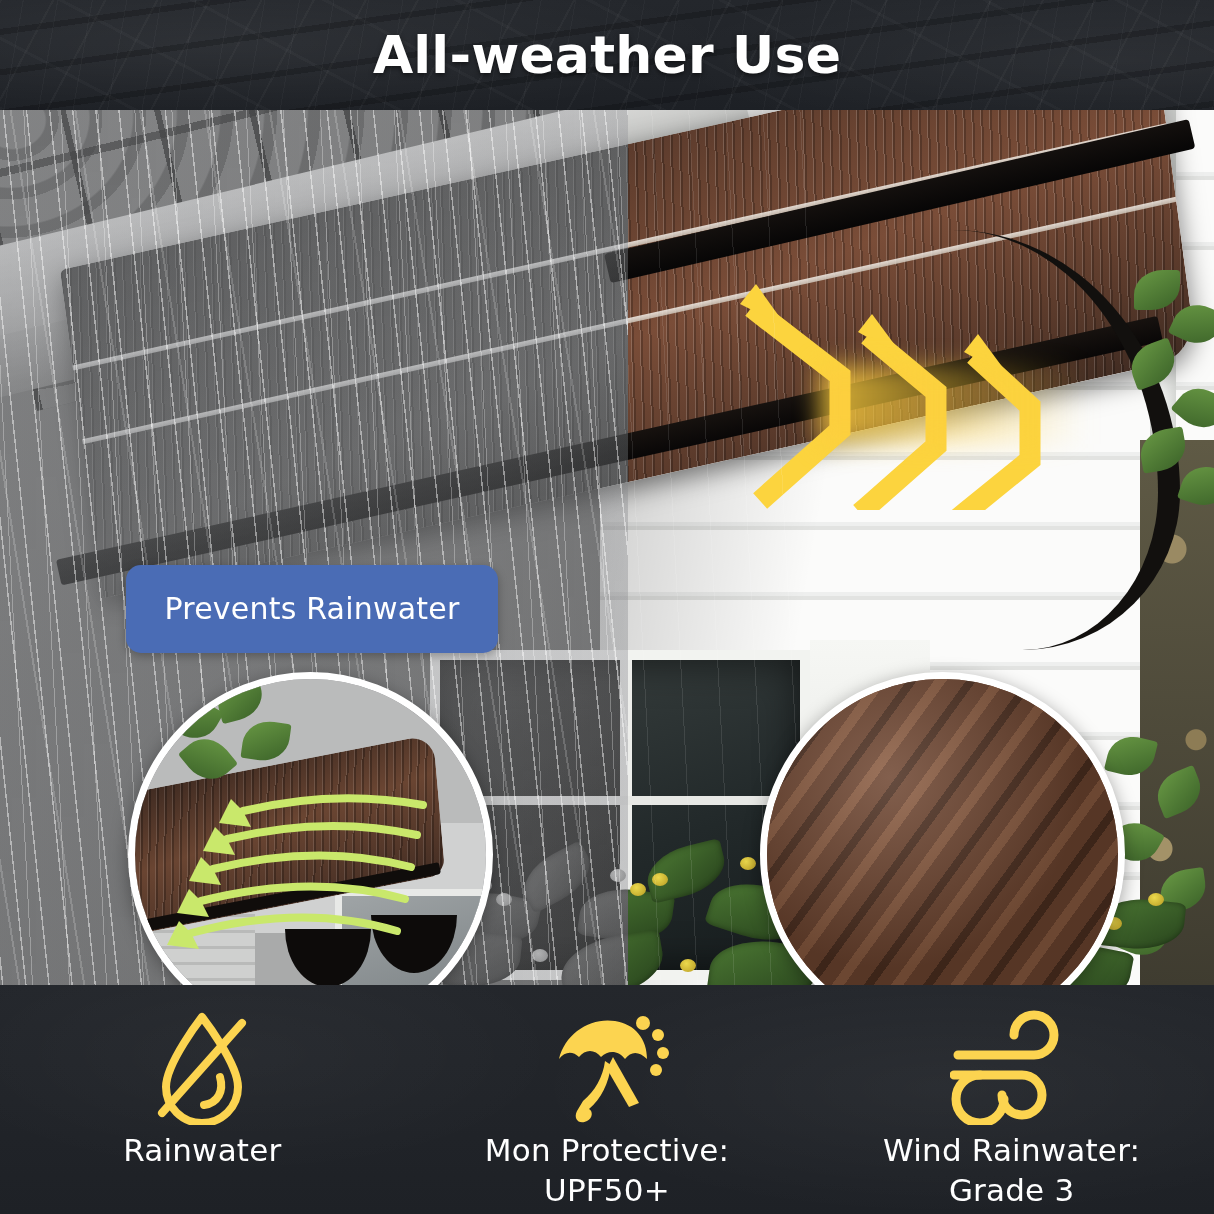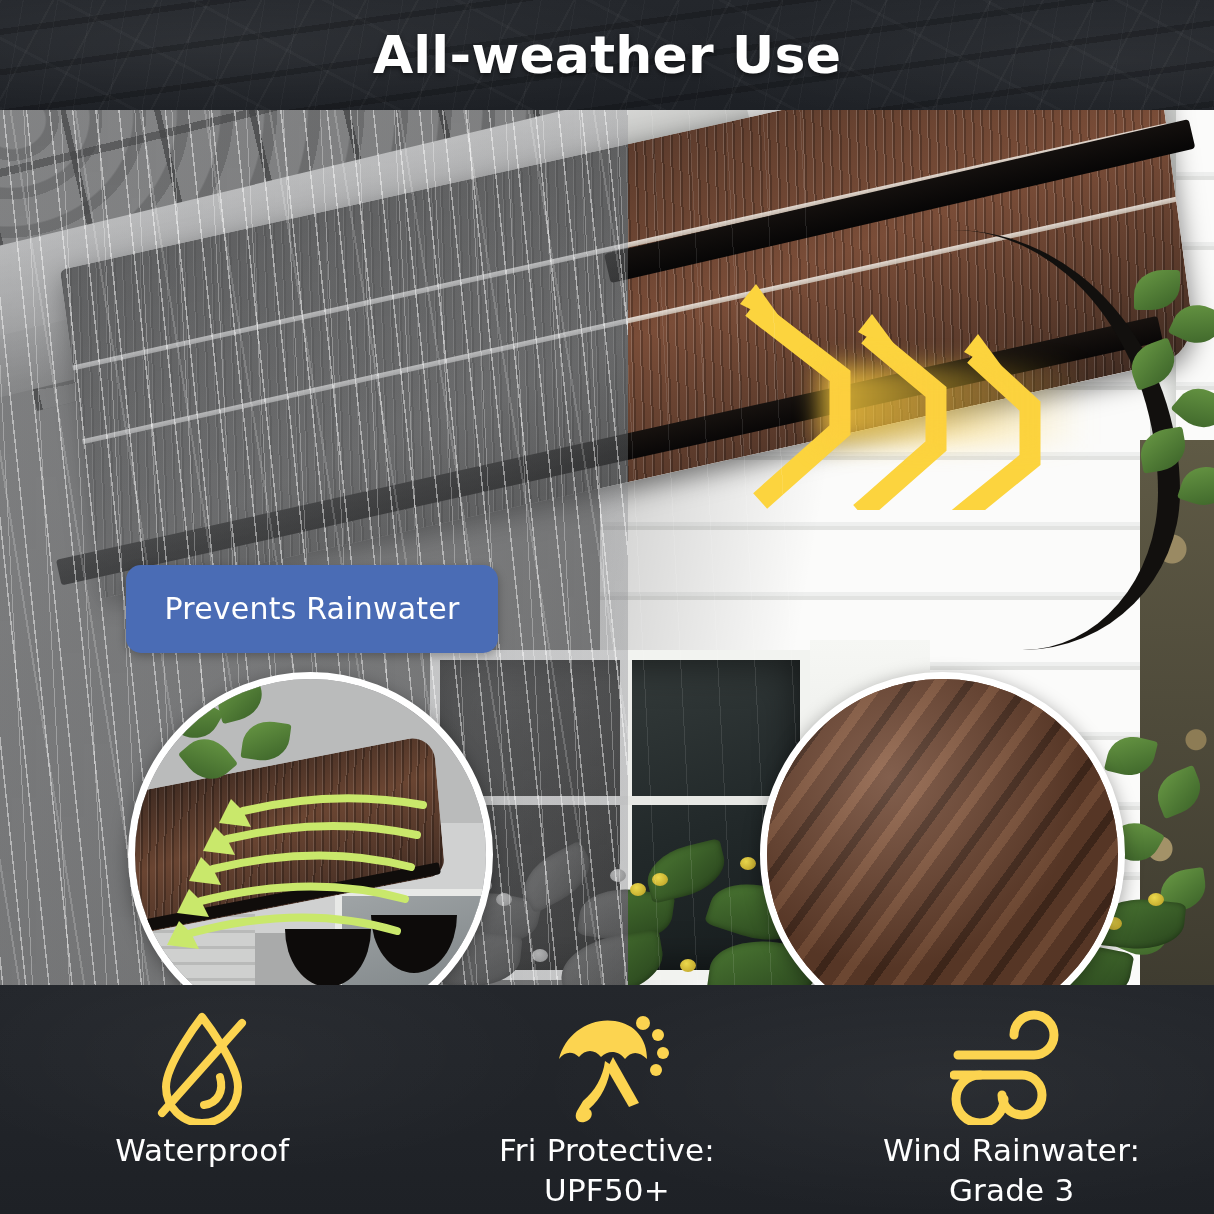--- a/index.html
+++ b/index.html
@@ -465,21 +465,21 @@
       <div class="ico">
         <svg width="112" height="118" viewBox="0 0 112 118">
           <g fill="none" stroke="#fcd450" stroke-width="8" stroke-linecap="round" stroke-linejoin="round">
             <path d="M56 10 C56 10 20 56 20 80 A36 36 0 0 0 92 80 C92 56 56 10 56 10 Z"></path>
             <path d="M74 70 C78 84 72 96 58 98"></path>
             <line x1="96" y1="16" x2="16" y2="106"></line>
           </g>
         </svg>
       </div>
       <div class="cap">
-        <span>Waterproof</span>
+        <span>Rainwater</span>
       </div>
     </div>
 
     <div class="feature">
       <div class="ico">
         <svg width="128" height="118" viewBox="0 0 128 118">
           <g fill="#fcd450">
             <path d="M16 52 C22 26 48 10 72 14 C92 17 104 32 104 52
                      C96 44 88 44 82 52 C76 44 66 42 58 50
                      C52 42 42 42 36 50 C30 44 22 44 16 52 Z"></path>
@@ -488,21 +488,21 @@
                      C30 112 36 118 44 114 C50 111 50 104 46 102
                      C58 92 66 76 68 58 Z"></path>
             <circle cx="100" cy="16" r="7"></circle>
             <circle cx="115" cy="28" r="6"></circle>
             <circle cx="120" cy="46" r="6"></circle>
             <circle cx="113" cy="63" r="6"></circle>
           </g>
         </svg>
       </div>
       <div class="cap">
-        <span>Fri Protective:</span>
+        <span>Mon Protective:</span>
         <span>UPF50+</span>
       </div>
     </div>
 
     <div class="feature">
       <div class="ico">
         <svg width="124" height="118" viewBox="0 0 124 118">
           <g fill="none" stroke="#fcd450" stroke-width="9" stroke-linecap="round">
             <path d="M8 48 L84 48 A20 20 0 1 0 64 28"></path>
             <path d="M4 68 L72 68 A20 20 0 1 1 52 88"></path>

